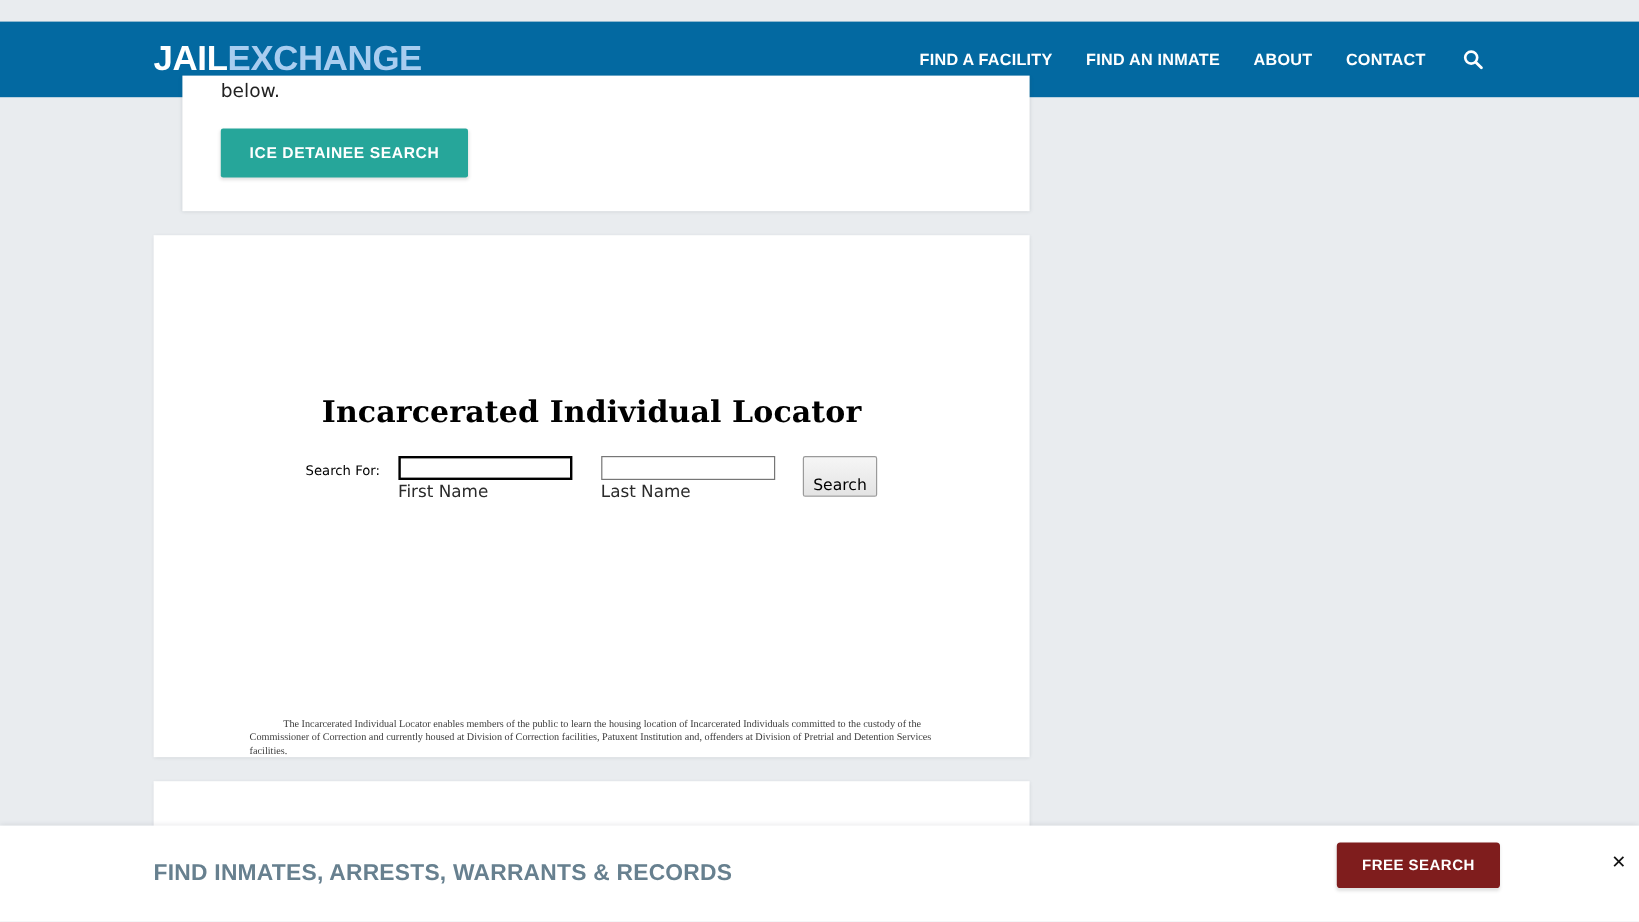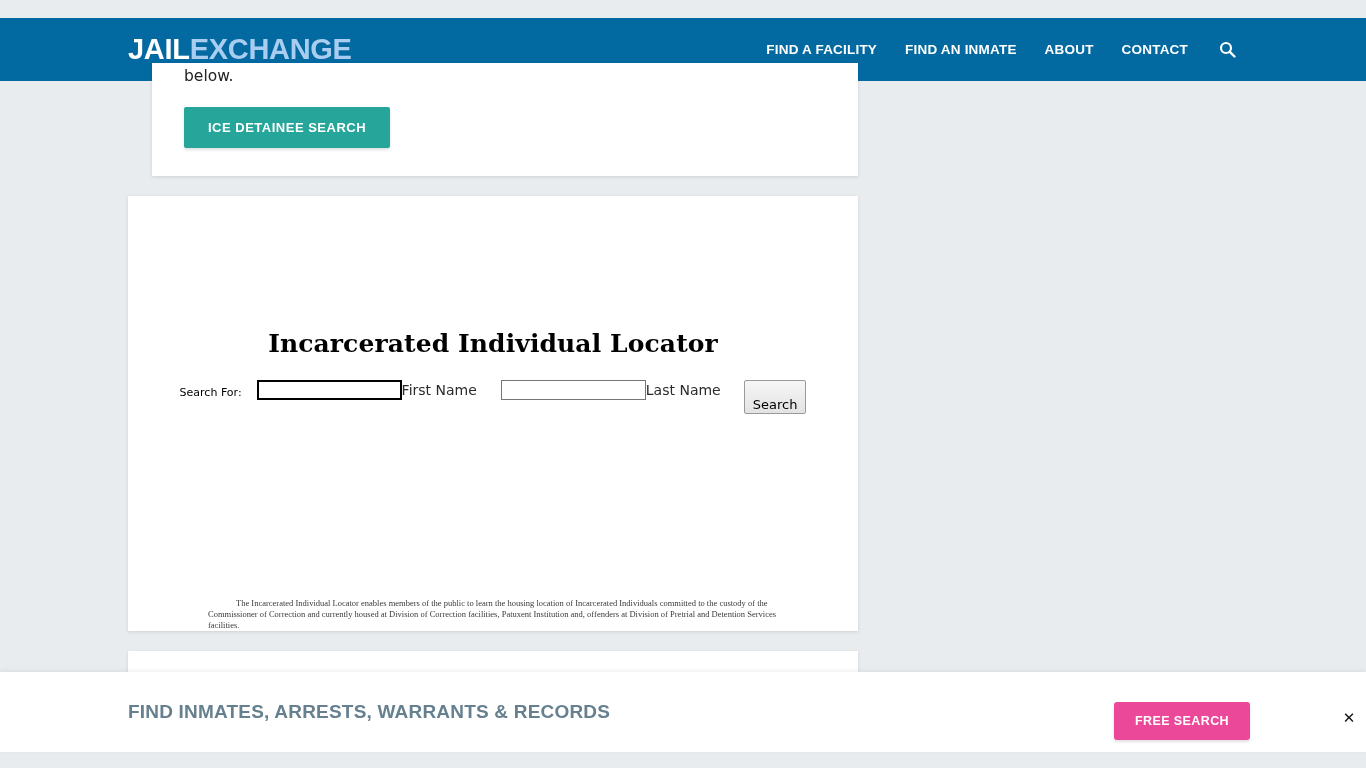--- a/index.html
+++ b/index.html
@@ -144,21 +144,21 @@
     gap: 12px;
   }
   .search-for-label {
     font-size: 11px;
     color: #000;
     font-family: "DejaVu Sans", sans-serif;
     padding-top: 6px;
     margin-right: 3px;
     white-space: nowrap;
   }
-  .field-group { display: flex; flex-direction: row; align-items: flex-start; }
+  .field-group { display: flex; flex-direction: column; align-items: flex-start; }
   .field-group.second { margin-left: 12px; }
   .txt-input {
     width: 145px;
     height: 20px;
     box-sizing: border-box;
     font-size: 13px;
     font-family: "DejaVu Sans", sans-serif;
     padding: 1px 3px;
     border: 1px solid #767676;
     background: #ffffff;
@@ -203,42 +203,42 @@
 
   
   .card-bottom {
     height: 60px;
   }
 
   
   .bottom-bar {
     position: absolute;
     left: 0;
-    bottom: 16px;
+    bottom: 0;
     width: 1366px;
     height: 80px;
     background: #ffffff;
     box-shadow: 0 -1px 4px rgba(60,70,85,0.10);
     display: flex;
     align-items: center;
   }
   .bottom-title {
     position: absolute;
     left: 128px;
     font-size: 19px;
     font-weight: bold;
     color: #67808f;
     letter-spacing: 0.2px;
     white-space: nowrap;
   }
   .btn-free-search {
     position: absolute;
     left: 1114px;
     top: 702px;
-    background: #ec4899;
+    background: #7f1d1d;
     color: #ffffff;
     font-size: 12.5px;
     font-weight: bold;
     letter-spacing: 0.4px;
     padding: 12px 21px;
     border: none;
     border-radius: 3px;
     cursor: pointer;
     box-shadow: 0 2px 3px rgba(0,0,0,0.12);
     font-family: "Liberation Sans", sans-serif;

